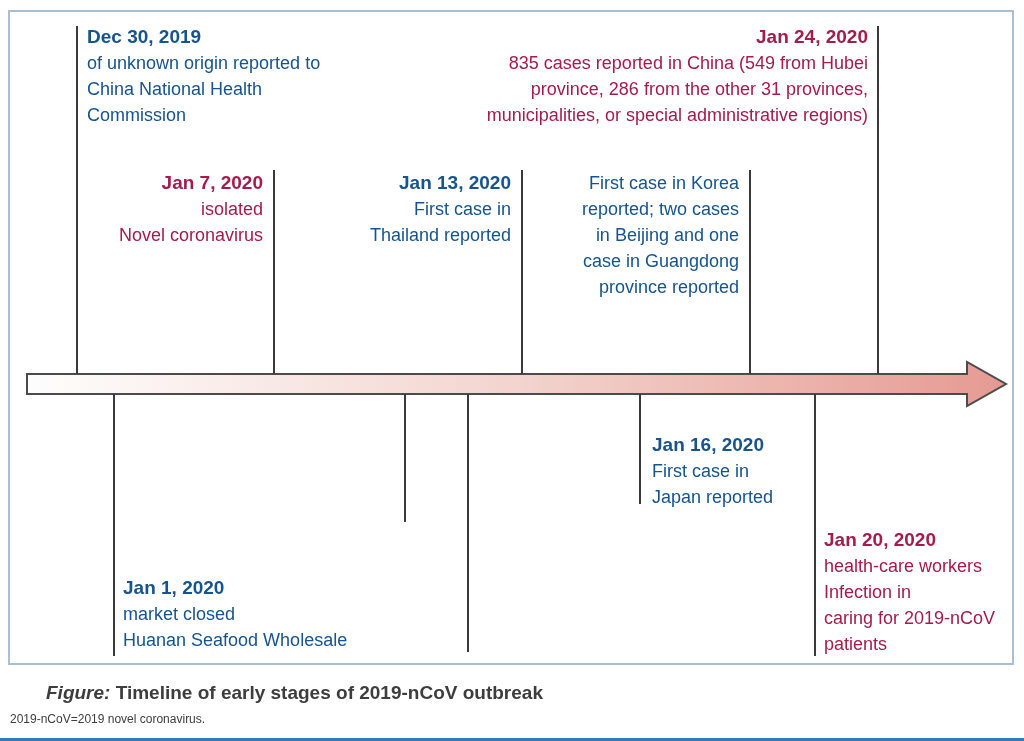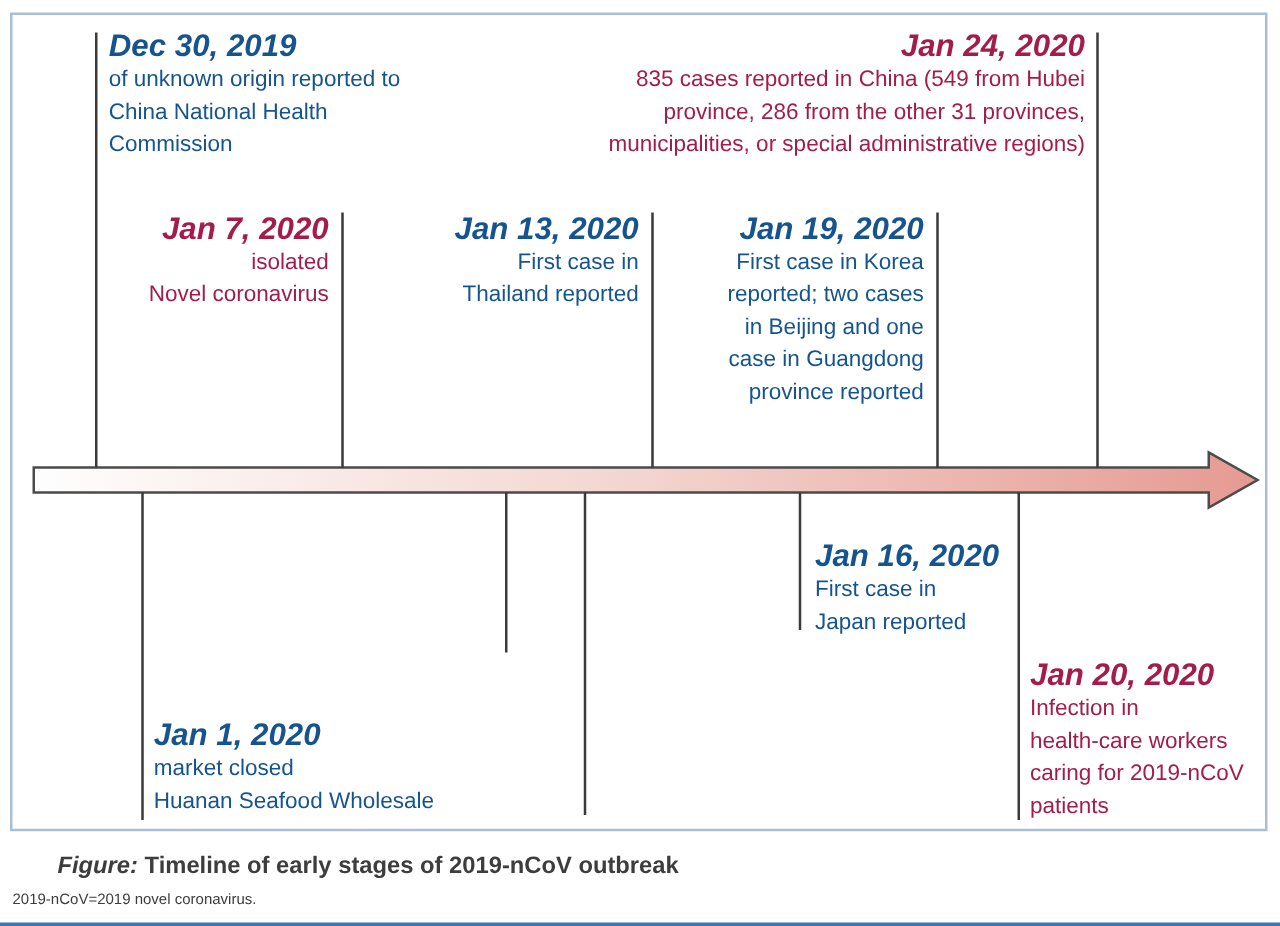--- a/index.html
+++ b/index.html
@@ -22,21 +22,21 @@
   .t-jan19{left:739px;top:158px;height:204px;}
   .t-jan24{left:867px;top:14px;height:348px;}
   
   .t-jan1 {left:103px;top:382px;height:262px;}
   .t-jan11{left:394px;top:382px;height:128px;}
   .t-jan12{left:457px;top:382px;height:258px;}
   .t-jan16{left:629px;top:382px;height:110px;}
   .t-jan20{left:804px;top:382px;height:262px;}
 
   .ev{position:absolute;font-size:18px;line-height:26px;}
-  .ev .date{font-weight:bold;font-size:25px;font-style:italic;}
+  .ev .date{font-weight:bold;font-size:19px;}
   .ev .ln{white-space:nowrap;}
   .ev.blue{color:var(--blue-text,#15548f);}
   .ev.red{color:var(--red-text,#a41c4a);}
   .al-r{text-align:right;}
   .al-l{text-align:left;}
 
   .ev-dec30{left:77px;top:12px;width:280px;}
   .ev-jan24{right:144px;top:12px;width:470px;}
   .ev-jan7 {right:749px;top:158px;width:230px;}
   .ev-jan13{right:501px;top:158px;width:230px;}
@@ -99,21 +99,20 @@
     <div class="ln">Novel coronavirus</div>
   </div>
 
   <div class="ev ev-jan13 al-r blue">
     <div class="date ln">Jan 13, 2020</div>
     <div class="ln">First case in</div>
     <div class="ln">Thailand reported</div>
   </div>
 
   <div class="ev ev-jan19 al-r blue">
-    <div class="date ln">Jan 19, 2020</div>
     <div class="ln">First case in Korea</div>
     <div class="ln">reported; two cases</div>
     <div class="ln">in Beijing and one</div>
     <div class="ln">case in Guangdong</div>
     <div class="ln">province reported</div>
   </div>
 
   <div class="ev ev-jan24 al-r red">
     <div class="date ln">Jan 24, 2020</div>
     <div class="ln">835 cases reported in China (549 from Hubei</div>
@@ -130,22 +129,22 @@
 
 
   <div class="ev ev-jan16 al-l blue">
     <div class="date ln">Jan 16, 2020</div>
     <div class="ln">First case in</div>
     <div class="ln">Japan reported</div>
   </div>
 
   <div class="ev ev-jan20 al-l red">
     <div class="date ln">Jan 20, 2020</div>
+    <div class="ln">health-care workers</div>
     <div class="ln">Infection in</div>
-    <div class="ln">health-care workers</div>
     <div class="ln">caring for 2019-nCoV</div>
     <div class="ln">patients</div>
   </div>
 
 </div>
 
 <div class="caption">
   <div class="line1">
     <span class="fig-label">Figure:</span><span> Timeline of early stages of 2019-nCoV outbreak</span>
   </div>

